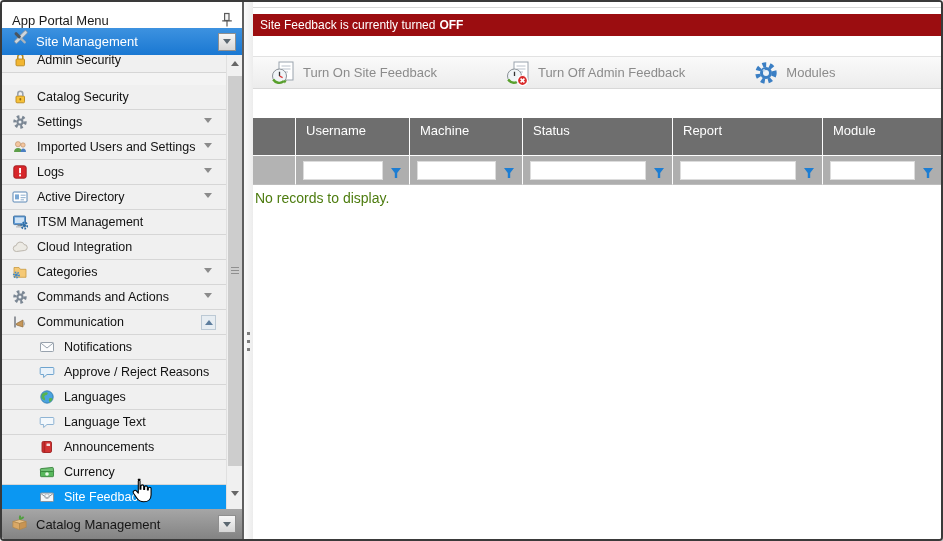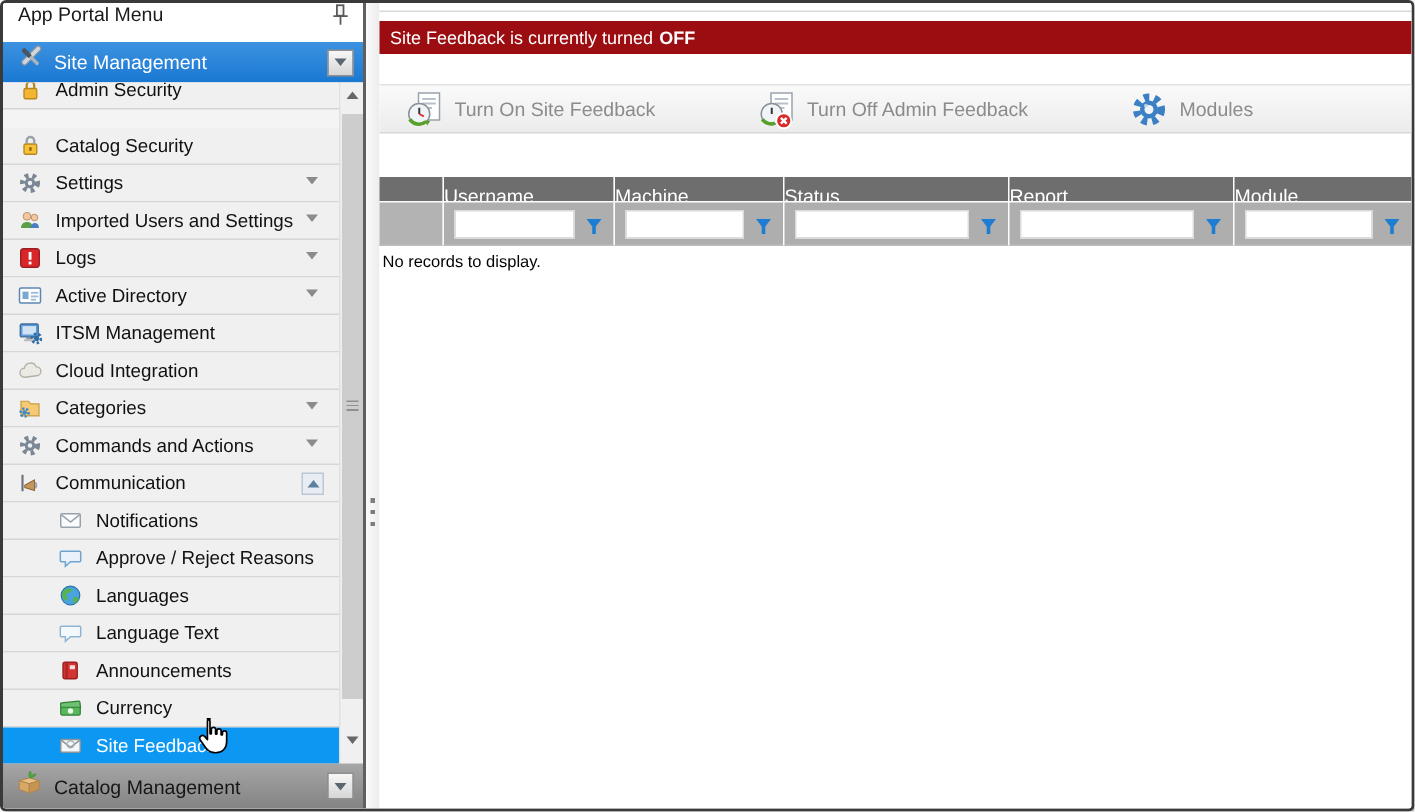--- a/index.html
+++ b/index.html
@@ -8,21 +8,21 @@
 
   .window {
     position: absolute; left: 0; top: 0; width: 943px; height: 541px;
     border: 2px solid #3a3a3a; border-radius: 4px;
     box-shadow: 2px 2px 4px rgba(0,0,0,.3);
     display: flex; overflow: hidden; background: #fff;
   }
 
   
   .sidebar { width: 242px; flex: 0 0 242px; display: flex; flex-direction: column; border-right: 2px solid #5f5f5f; background: #f4f4f4; }
-  .sb-header { height: 26px; background: #ffffff; display: flex; align-items: flex-start; padding: 0 8px 0 10px; }
+  .sb-header { height: 26px; background: #ffffff; display: flex; align-items: flex-end; padding: 0 8px 0 10px; }
   .sb-title { font-size: 13px; color: #1a1a1a; flex: 1; }
   .pin { width: 14px; height: 16px; }
 
   .group-header { height: 27px; display: flex; align-items: center; padding: 0 6px 0 8px; position: relative; }
   .group-header .gh-label { flex: 1; font-size: 13px; margin-left: 7px; }
   .gh-blue { background: linear-gradient(#3d92e0, #1a78d2); color: #ffffff; }
   .gh-gray { background: linear-gradient(#a6a6a6, #838383); color: #161616; height: 30px; }
   .gh-btn { width: 18px; height: 18px; background: linear-gradient(#f7f7f7, #d6d6d6); border: 1px solid #8f8f8f; display: flex; align-items: center; justify-content: center; }
   .tri-down { width: 0; height: 0; border-left: 4px solid transparent; border-right: 4px solid transparent; border-top: 5px solid #5b6770; }
 
@@ -64,28 +64,28 @@
   .banner b { font-weight: bold; margin-left: 4px; }
   .toolbar { margin-top: 20px; height: 33px; background: linear-gradient(#fafafa, #ececec); border-top: 1px solid #e2e2e2; border-bottom: 1px solid #d8d8d8; display: flex; align-items: center; padding-left: 4px; gap: 42px; }
   .tb-btn { display: flex; align-items: center; gap: 7px; padding: 0 13px; height: 100%; color: #8b8b8b; font-size: 13px; cursor: pointer; }
   .tb-btn .tb-ic { width: 26px; height: 26px; display: inline-flex; }
 
   
   .grid { margin-top: 29px; }
   .g-row { display: flex; }
   .g-cell { flex: 0 0 auto; }
   .c0 { width: 42px; } .c1 { width: 114px; } .c2 { width: 113px; } .c3 { width: 150px; } .c4 { width: 150px; } .c5 { flex: 1 1 auto; }
-  .g-head .g-cell { height: 16px; background: #6e6e6e; color: #ffffff; font-size: 13px; line-height: 25px; border-left: 1px solid #fdfdfd; }
+  .g-head .g-cell { height: 37px; background: #6e6e6e; color: #ffffff; font-size: 13px; line-height: 25px; padding-left: 10px; border-left: 1px solid #fdfdfd; }
   .g-head .g-cell:first-child { border-left: none; }
   .g-filter .g-cell { height: 30px; background: #aeaeae; border-left: 1px solid #fdfdfd; border-top: 1px solid #fdfdfd; border-bottom: 1px solid #bdbdbd; position: relative; }
   .g-filter .g-cell:first-child { border-left: none; background: #b3b3b3; }
   .f-input { position: absolute; left: 7px; right: 26px; top: 5px; height: 19px; border: 1px solid #dcdcdc; background: #ffffff; font-size: 12px; padding: 0 4px; outline: none; }
   .f-funnel { position: absolute; right: 7px; top: 9px; width: 12px; height: 12px; }
 
-  .no-records { margin-top: 5px; padding-left: 2px; font-size: 11px; color: #000000; }
+  .no-records { margin-top: 5px; padding-left: 2px; font-size: 14px; color: #4d7c0f; }
 
   .cursor-hand { position: absolute; left: 129px; top: 477px; width: 24px; height: 30px; z-index: 50; pointer-events: none; }
 </style>
 </head>
 <body>
 
 <div class="window">
 
   <aside class="sidebar">
 

